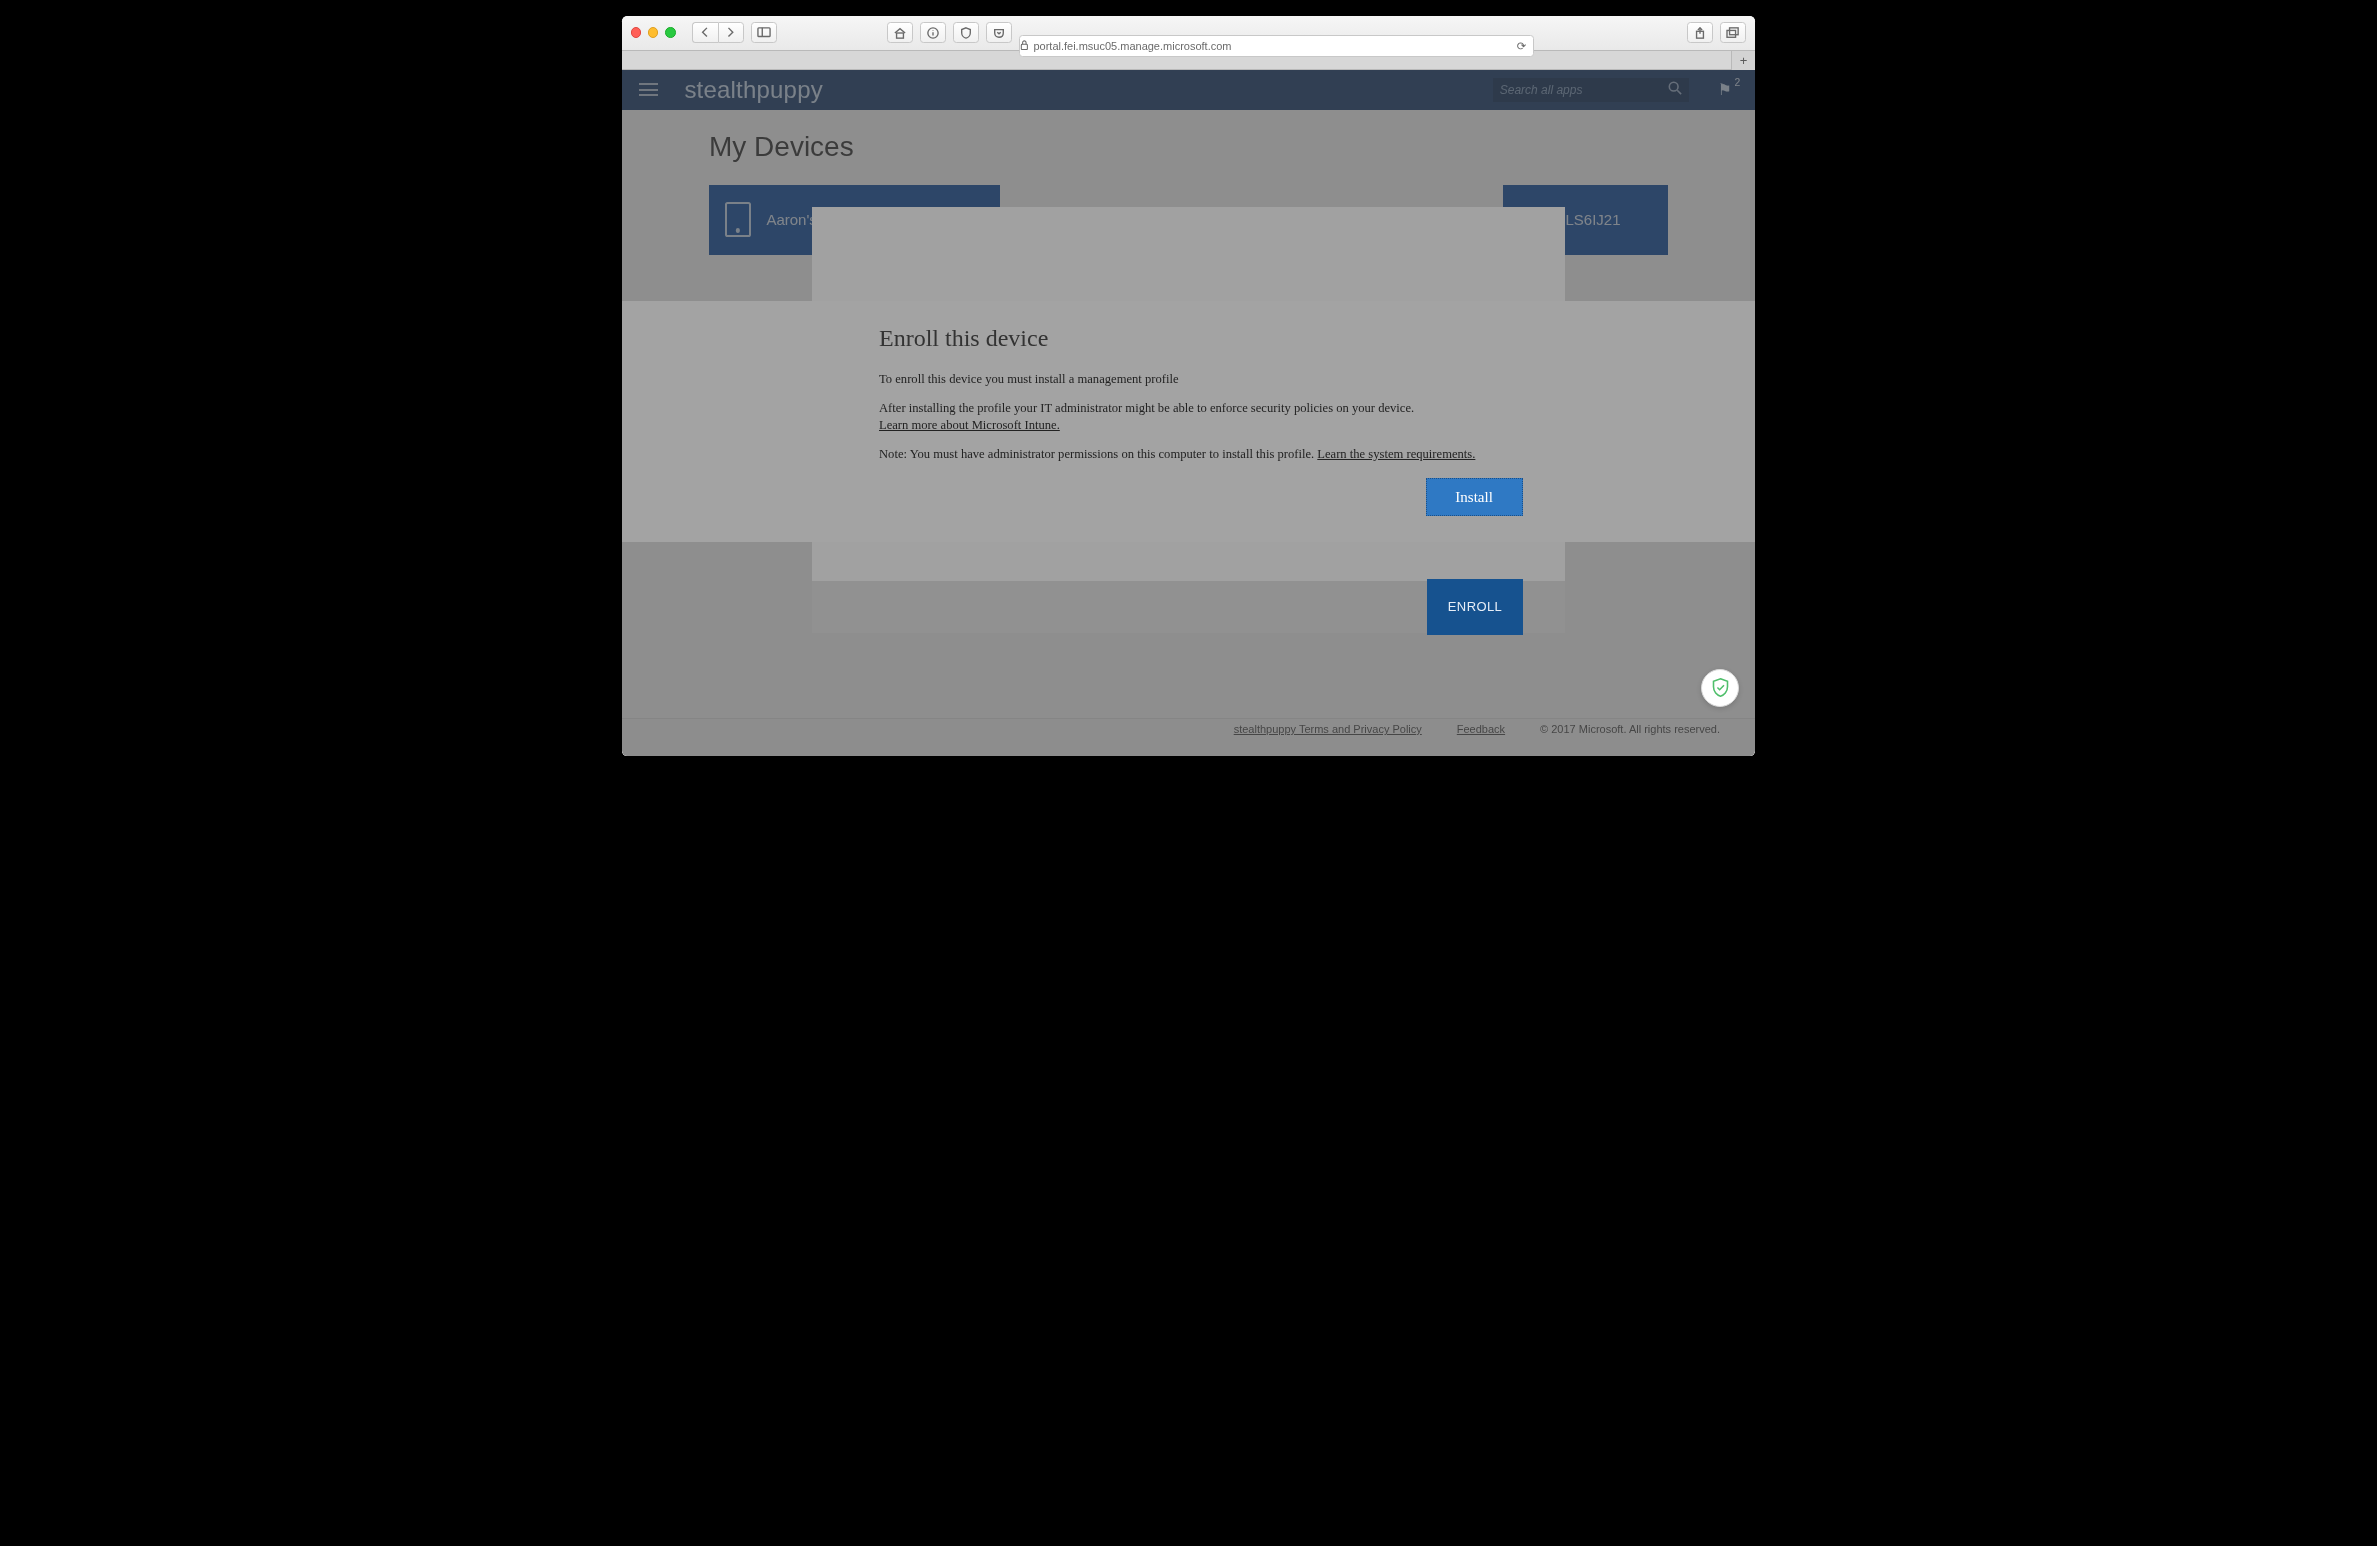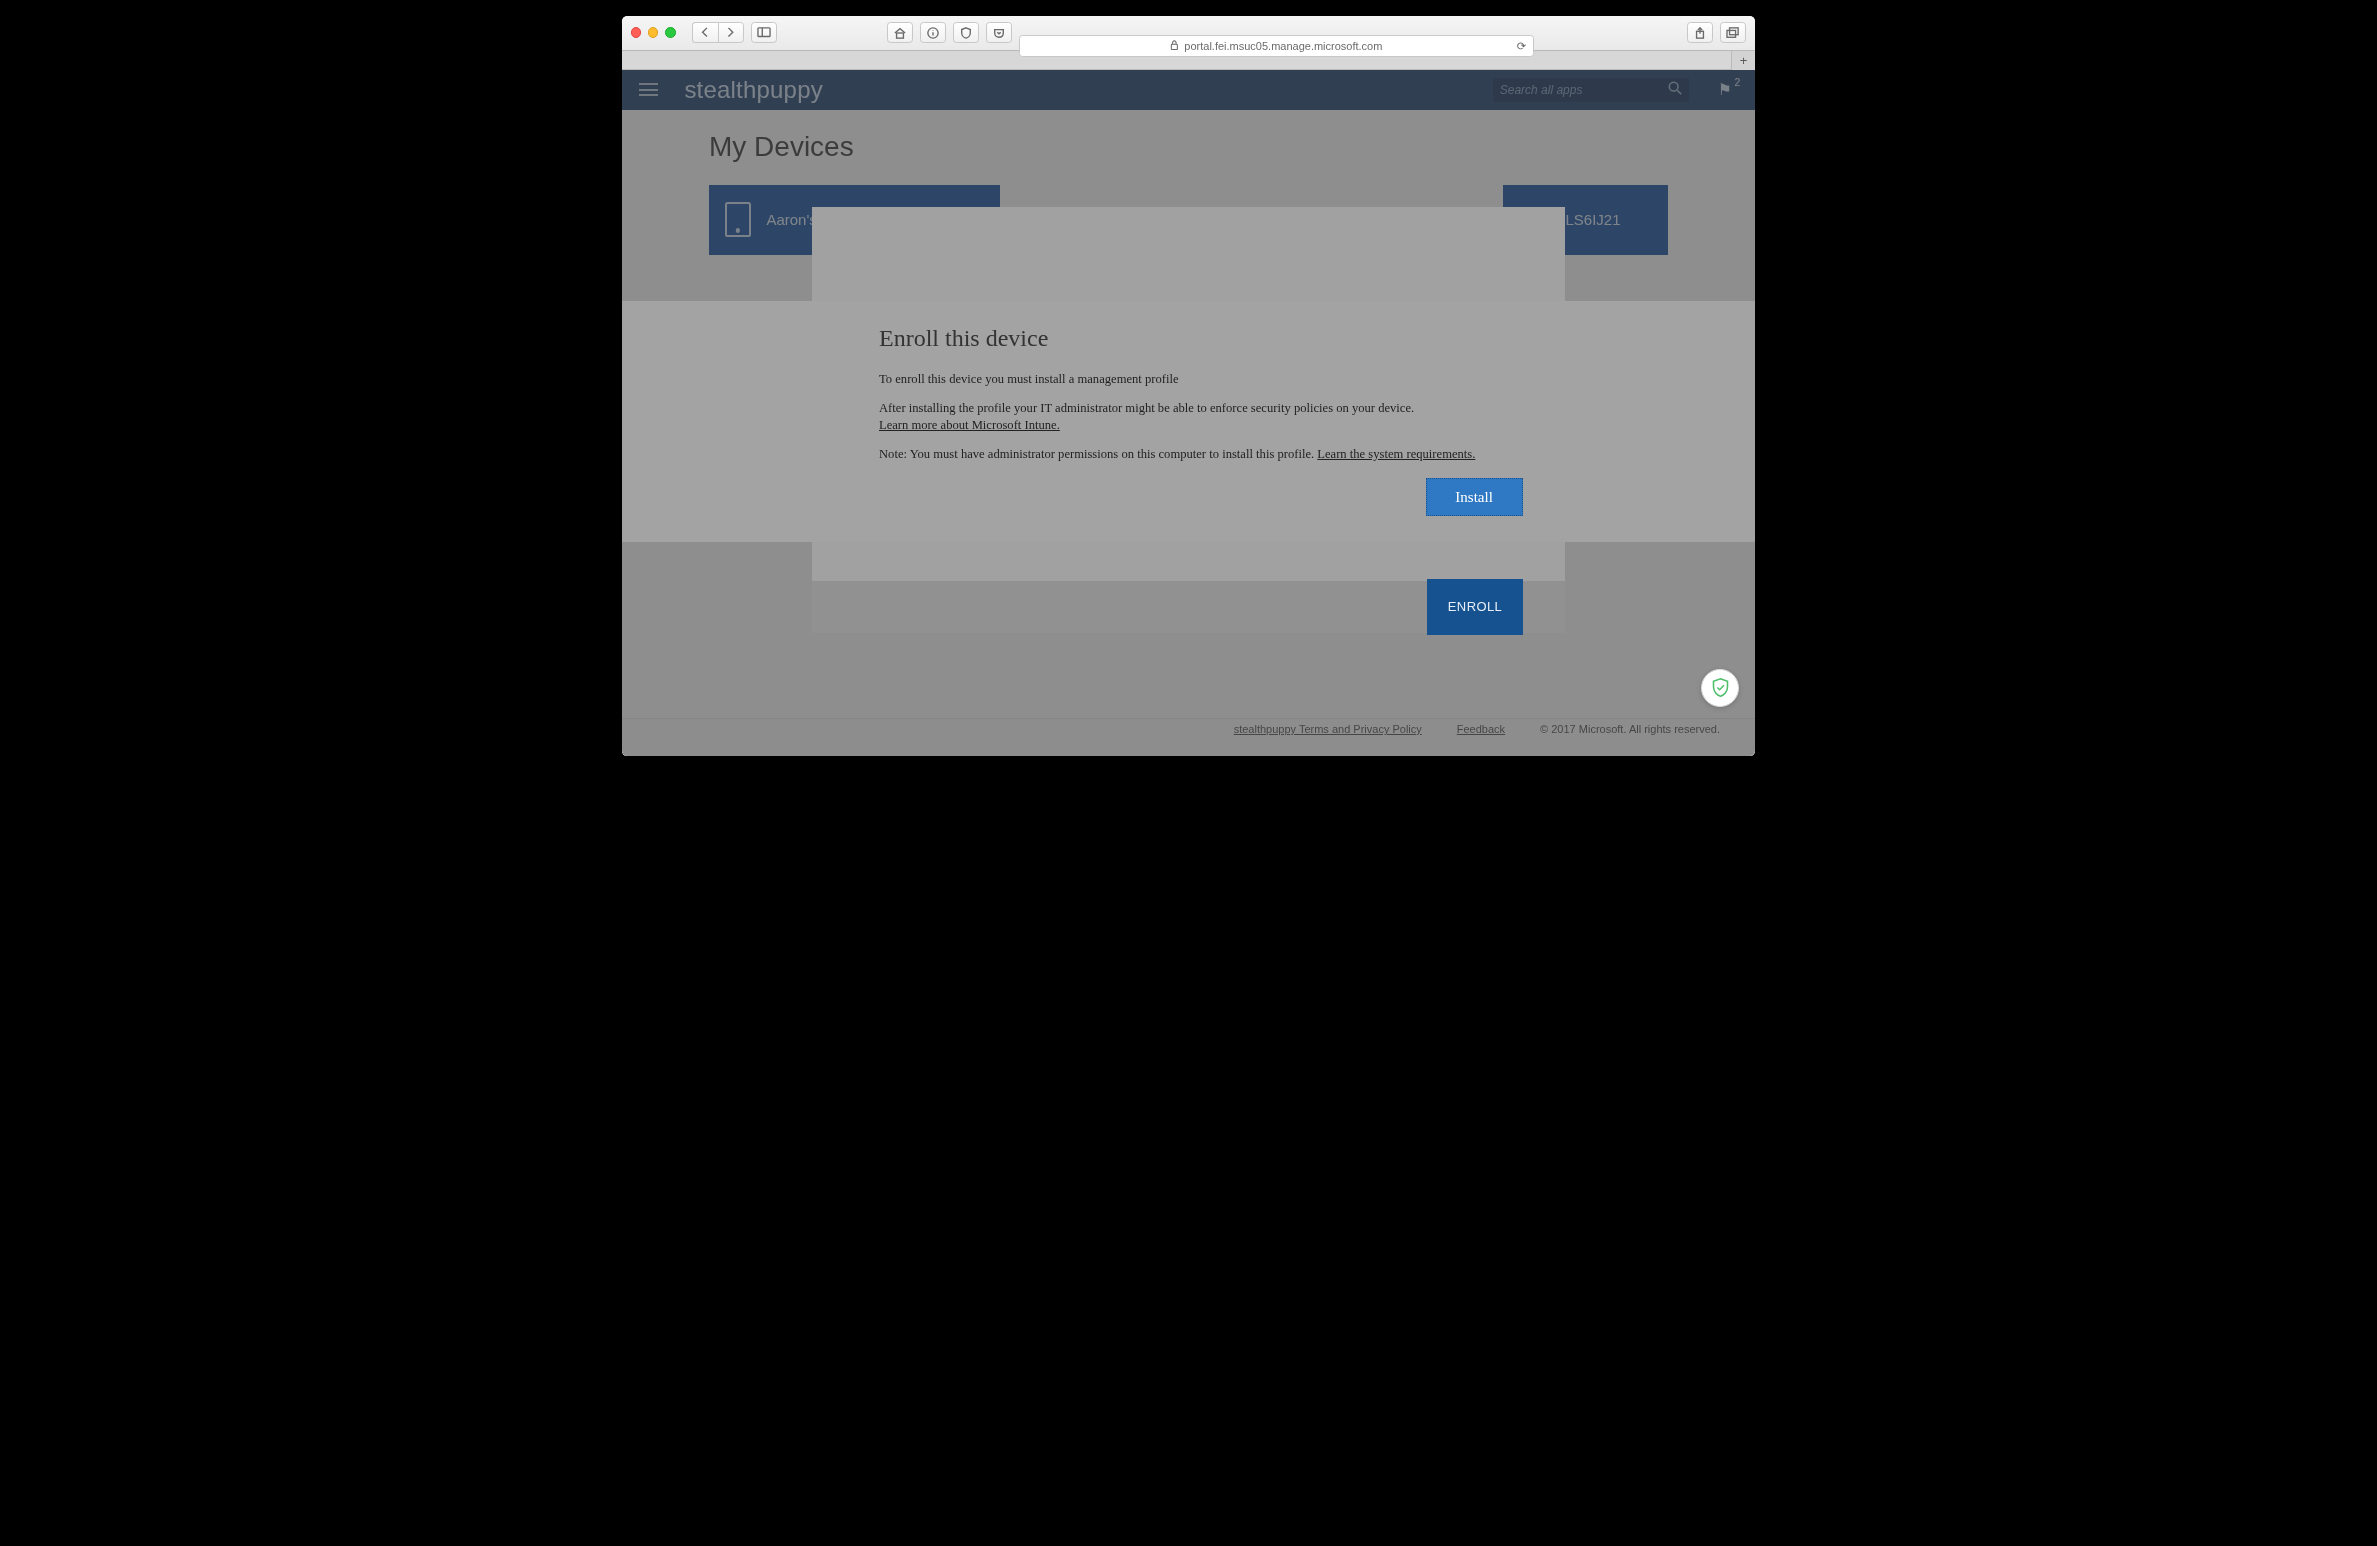--- a/index.html
+++ b/index.html
@@ -56,21 +56,21 @@
   }
   .tb-btn.left { border-radius: 3.5px 0 0 3.5px; border-right:none;}
   .tb-btn.right { border-radius: 0 3.5px 3.5px 0;}
   .tb-btn.solo { border-radius:3.5px; }
   .addr-bar {
     flex:1;
     height:22px;
     background:#fff;
     border:0.9px solid #c8c8c8;
     border-radius:3.5px;
-    display:flex; align-items:center; justify-content:center;
+    display:flex; align-items:center; 
     gap:5.2px;
     font-size:11px; color:#6b6b6b;
     position:relative;
     margin-top:27px;
   }
   .addr-bar .reload { position:absolute; right:7px; font-size:11.3px; color:#6b6b6b;}
   .safari-spacer { width: 139px; }
   .plus-tab {
     width:24px; height:19px;
     background:#d3d3d3;

